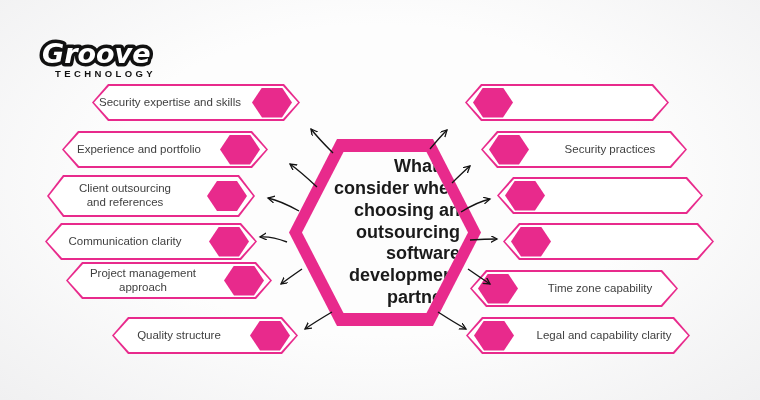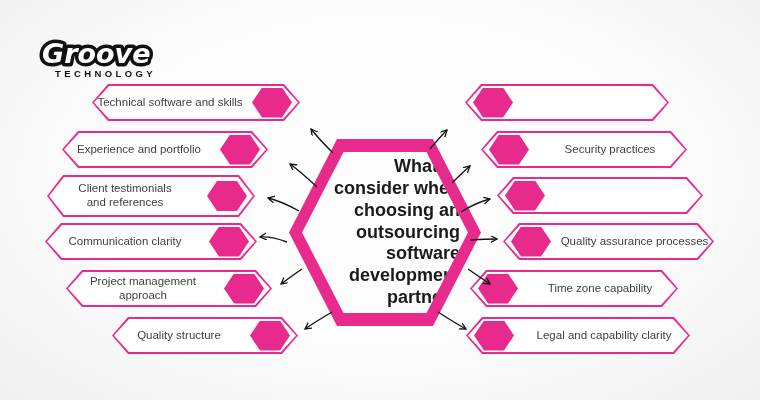--- a/index.html
+++ b/index.html
@@ -52,44 +52,44 @@
 choosing an
 outsourcing
 software
 development
 partner?</div>
     </div>
   </div>
 
   <div class="hexbar" style="left:92px;top:84px;width:208px">
     <div class="hexbar-inner">
-      <span class="hexbar-label">Technical software and skills</span>
+      <span class="hexbar-label">Security expertise and skills</span>
       <span class="hexnut"></span>
     </div>
   </div>
   <div class="hexbar" style="left:62px;top:131px;width:206px">
     <div class="hexbar-inner">
       <span class="hexbar-label">Experience and portfolio</span>
       <span class="hexnut"></span>
     </div>
   </div>
   <div class="hexbar tall" style="left:47px;top:175px;width:208px">
     <div class="hexbar-inner">
-      <span class="hexbar-label">Client testimonials
+      <span class="hexbar-label">Client outsourcing
 and references</span>
       <span class="hexnut"></span>
     </div>
   </div>
   <div class="hexbar" style="left:45px;top:223px;width:212px">
     <div class="hexbar-inner">
       <span class="hexbar-label">Communication clarity</span>
       <span class="hexnut"></span>
     </div>
   </div>
-  <div class="hexbar" style="left:66px;top:270px;width:206px">
+  <div class="hexbar" style="left:66px;top:262px;width:206px">
     <div class="hexbar-inner">
       <span class="hexbar-label">Project management approach</span>
       <span class="hexnut"></span>
     </div>
   </div>
   <div class="hexbar" style="left:112px;top:317px;width:186px">
     <div class="hexbar-inner">
       <span class="hexbar-label">Quality structure</span>
       <span class="hexnut"></span>
     </div>
@@ -107,21 +107,20 @@
     </div>
   </div>
   <div class="hexbar" style="left:497px;top:177px;width:206px">
     <div class="hexbar-inner">
       <span class="hexnut"></span>
     </div>
   </div>
   <div class="hexbar" style="left:503px;top:223px;width:211px">
     <div class="hexbar-inner">
       <span class="hexnut"></span>
-      <span class="hexbar-label">Quality assurance processes</span>
     </div>
   </div>
   <div class="hexbar" style="left:470px;top:270px;width:208px">
     <div class="hexbar-inner">
       <span class="hexnut"></span>
       <span class="hexbar-label">Time zone capability</span>
     </div>
   </div>
   <div class="hexbar" style="left:466px;top:317px;width:224px">
     <div class="hexbar-inner">

